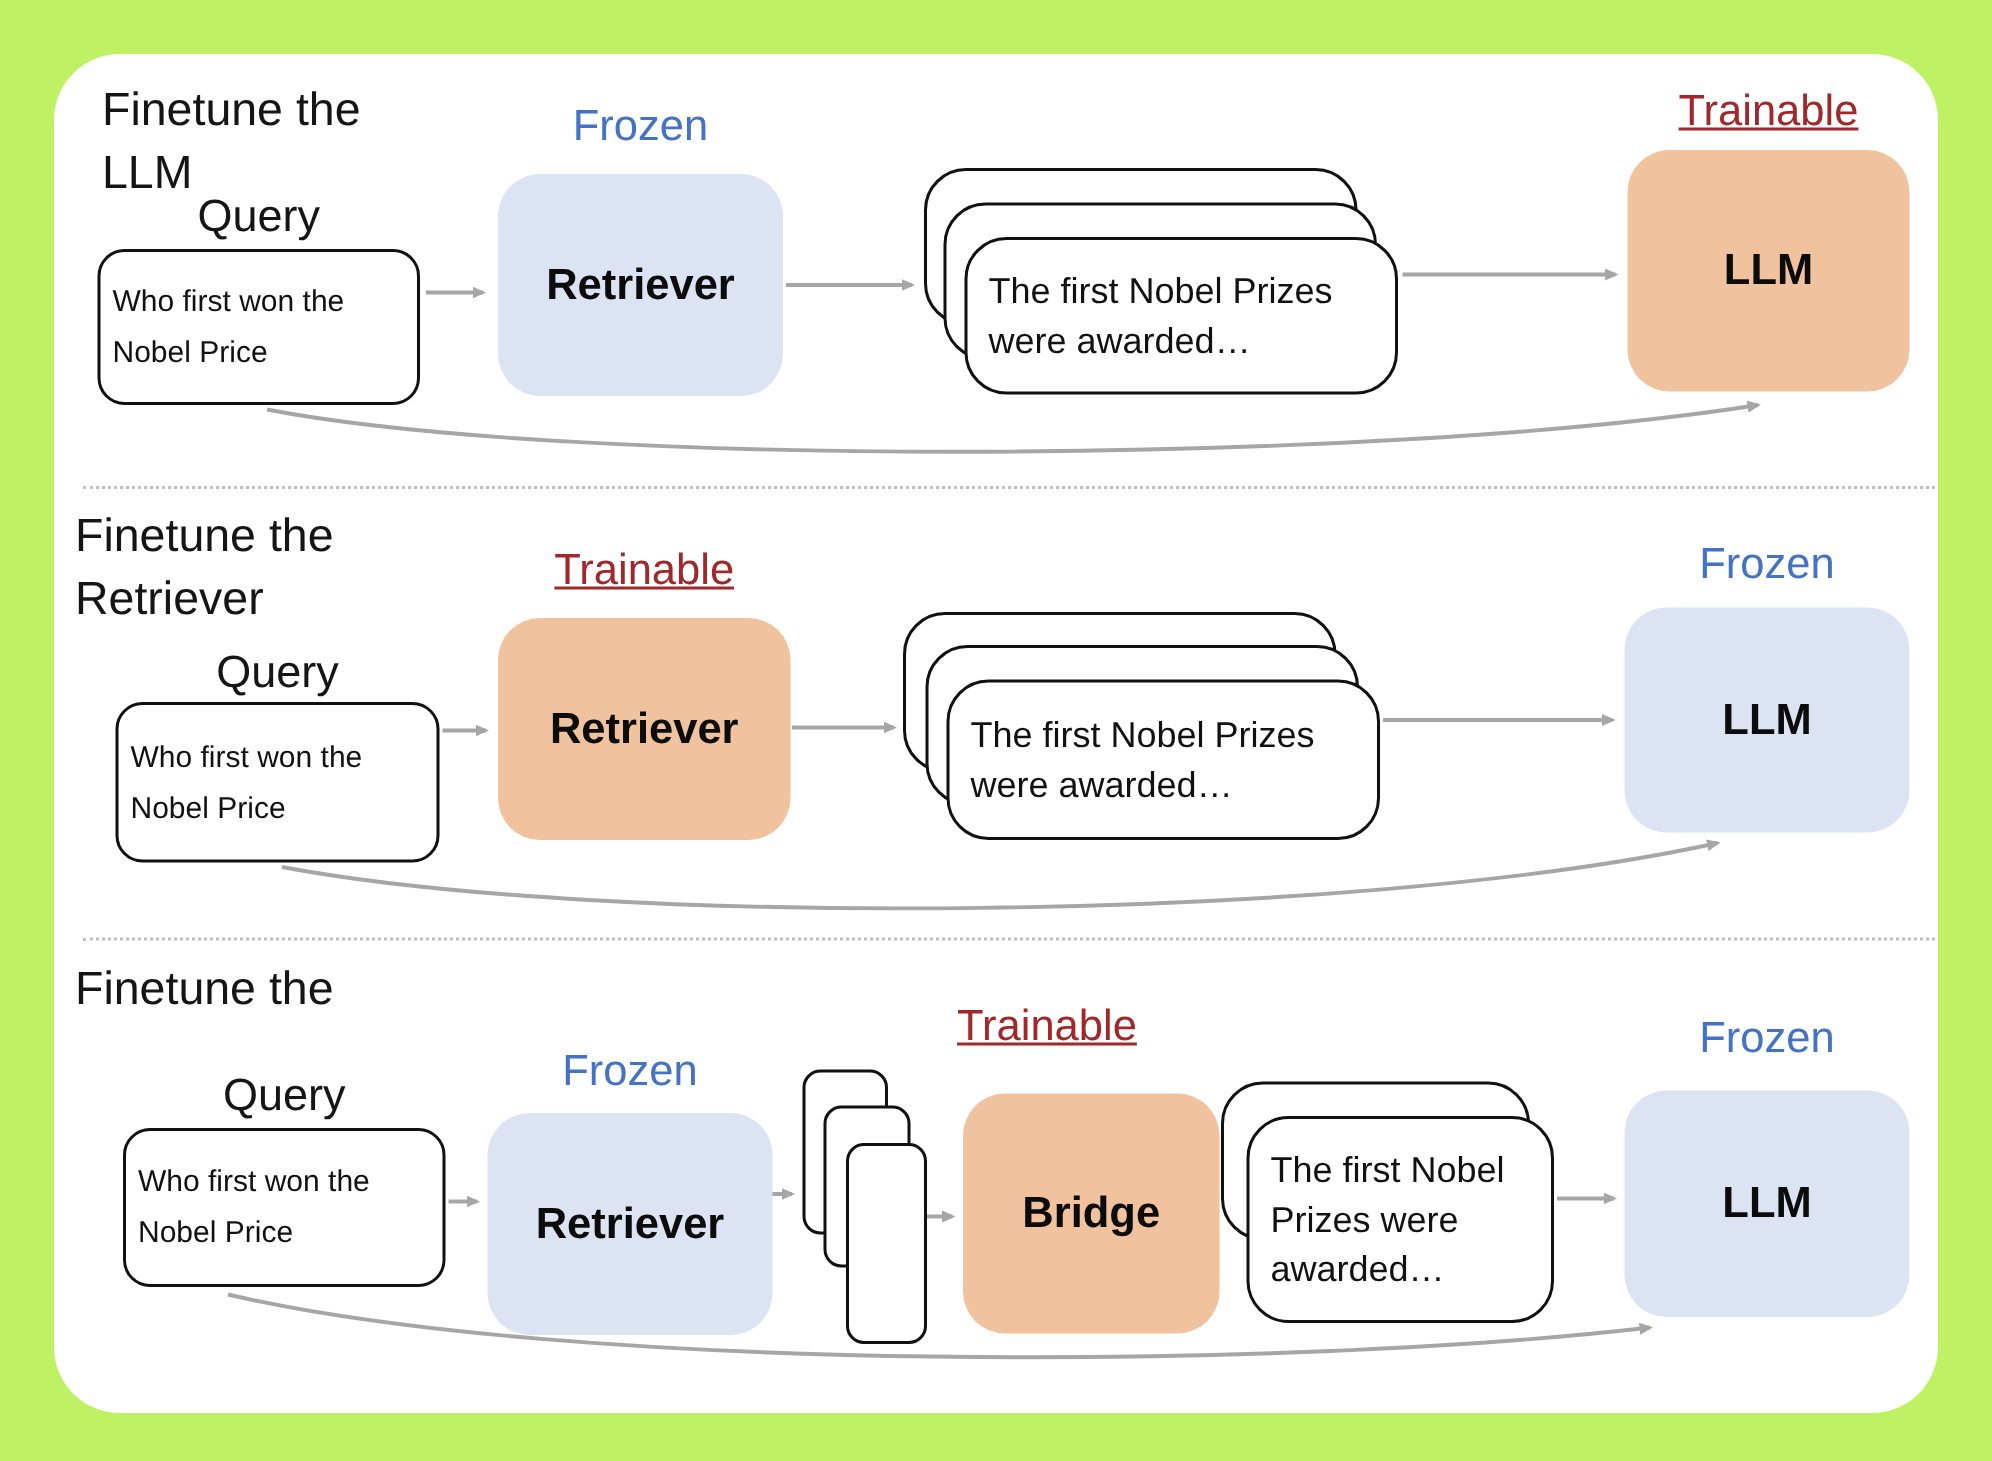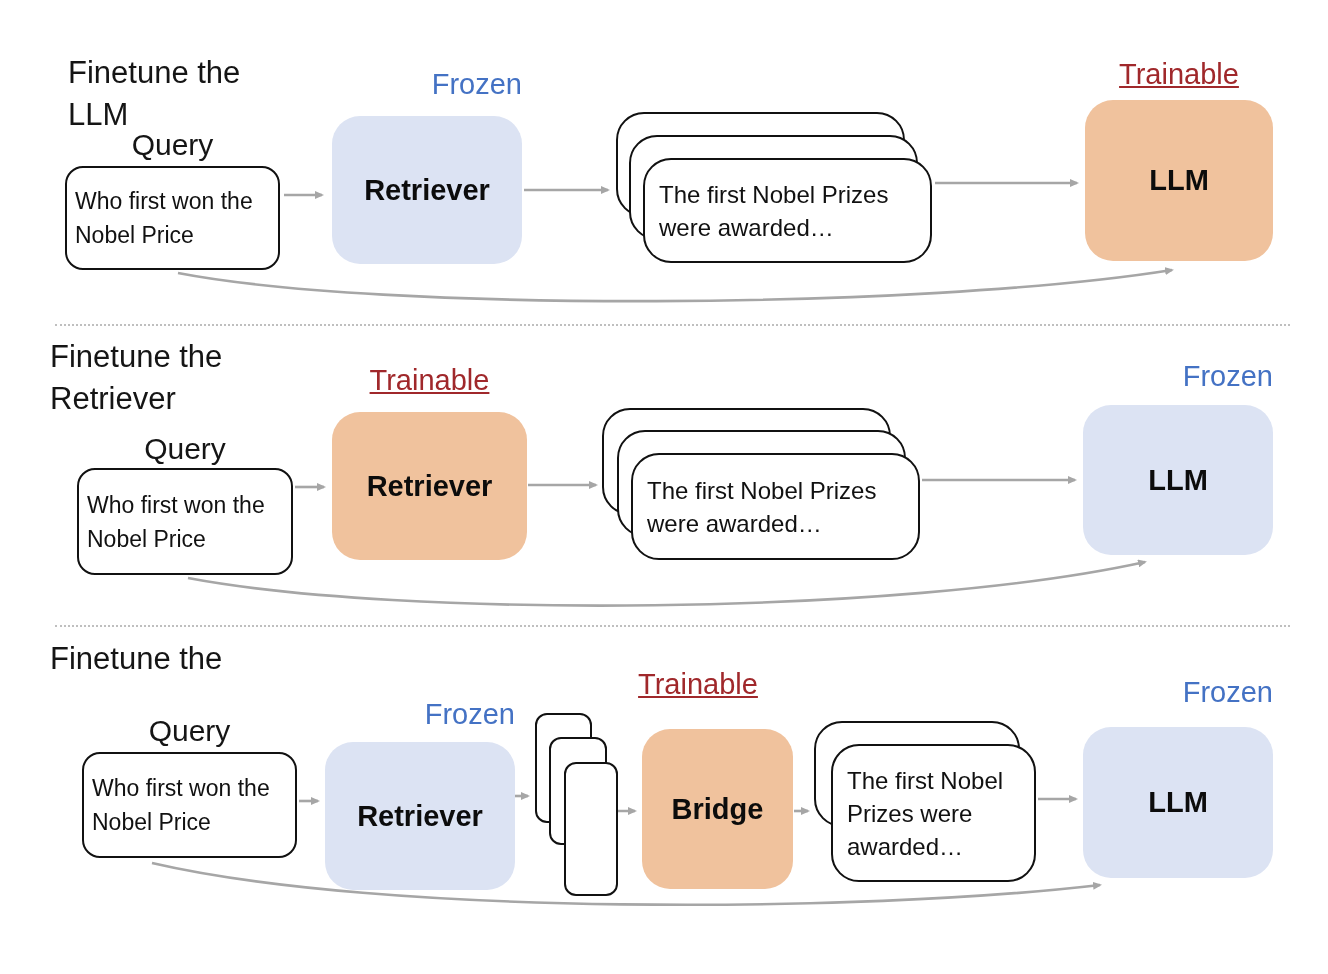--- a/index.html
+++ b/index.html
@@ -1,52 +1,52 @@
 <!DOCTYPE html>
 <html style="--frozen-label: #4472C4; --trainable-label: #A0282B; --frozen-box: #DCE3F3; --trainable-box: #F0C29D; --panel: #FFFFFF;"><head>
 <meta charset="utf-8">
 <style>
   html,body{margin:0;padding:0;background:#000;}
   #canvas{
     position:relative;
     width:1328px;height:974px;
-    background:#ffffff;
+    background:#bef264;
     font-family:"Liberation Sans","DejaVu Sans",sans-serif;
     overflow:hidden;
   }
   #panel{
     position:absolute;left:36px;top:36px;width:1256px;height:906px;
     background:var(--panel,#fff);
     border-radius:44px;
   }
   svg.connectors{position:absolute;left:0;top:0;width:1328px;height:974px;pointer-events:none;}
 
   .title{
     position:absolute;color:#151515;font-size:31px;line-height:42px;letter-spacing:0px;
   }
   .query-label{
     position:absolute;color:#151515;font-size:30px;text-align:center;
   }
   .query-box{
     position:absolute;background:#fff;border:2.5px solid #111;border-radius:18px;
-    color:#111;font-size:23px;line-height:34px;
+    color:#111;font-size:20px;line-height:34px;
     display:flex;align-items:center;
     padding:4px 8px;box-sizing:border-box;
   }
   .model-box{
     position:absolute;border-radius:28px;
     display:flex;align-items:center;justify-content:center;
     color:#0c0c0c;font-size:29px;font-weight:bold;
   }
   .box-frozen{background:var(--frozen-box,#DCE3F3);}
   .box-trainable{background:var(--trainable-box,#F0C29D);}
   .state{
     position:absolute;font-size:29px;text-align:center;font-weight:500;
   }
-  .state-frozen{color:var(--frozen-label,#4472C4);text-align:right;}
+  .state-frozen{color:var(--frozen-label,#4472C4);}
   .state-trainable{color:var(--trainable-label,#A0282B);text-decoration:underline;}
   .doc-card{
     position:absolute;background:#fff;border:2.5px solid #111;border-radius:28px;
     box-sizing:border-box;
   }
   .doc-front{
     color:#111;font-size:24px;line-height:33px;
     display:flex;align-items:center;padding:6px 14px;
   }
   .mini-card{
@@ -142,21 +142,21 @@
   <div class="state state-frozen" style="left:325px;top:698px;width:190px;">Frozen</div>
   <div class="model-box box-frozen" style="left:325px;top:742px;width:190px;height:148px;">Retriever</div>
 
   <div>
     <div class="mini-card" style="left:535px;top:713px;width:57px;height:110px;"></div>
     <div class="mini-card" style="left:549px;top:737px;width:58px;height:108px;"></div>
     <div class="mini-card" style="left:564px;top:762px;width:54px;height:134px;"></div>
   </div>
 
   <div class="state state-trainable" style="left:628px;top:668px;width:140px;">Trainable</div>
-  <div class="model-box box-trainable" style="left:642px;top:729px;width:151px;height:160px;">Bridge</div>
+  <div class="model-box box-trainable" style="left:642px;top:729px;width:171px;height:160px;">Bridge</div>
 
   <div>
     <div class="doc-card" style="left:814px;top:721px;width:206px;height:106px;"></div>
     <div class="doc-card doc-front" style="left:831px;top:744px;width:205px;height:138px;">The first Nobel Prizes were awarded…</div>
   </div>
 
   <div class="state state-frozen" style="left:1083px;top:676px;width:190px;">Frozen</div>
   <div class="model-box box-frozen" style="left:1083px;top:727px;width:190px;height:151px;">LLM</div>
 </div>
 

